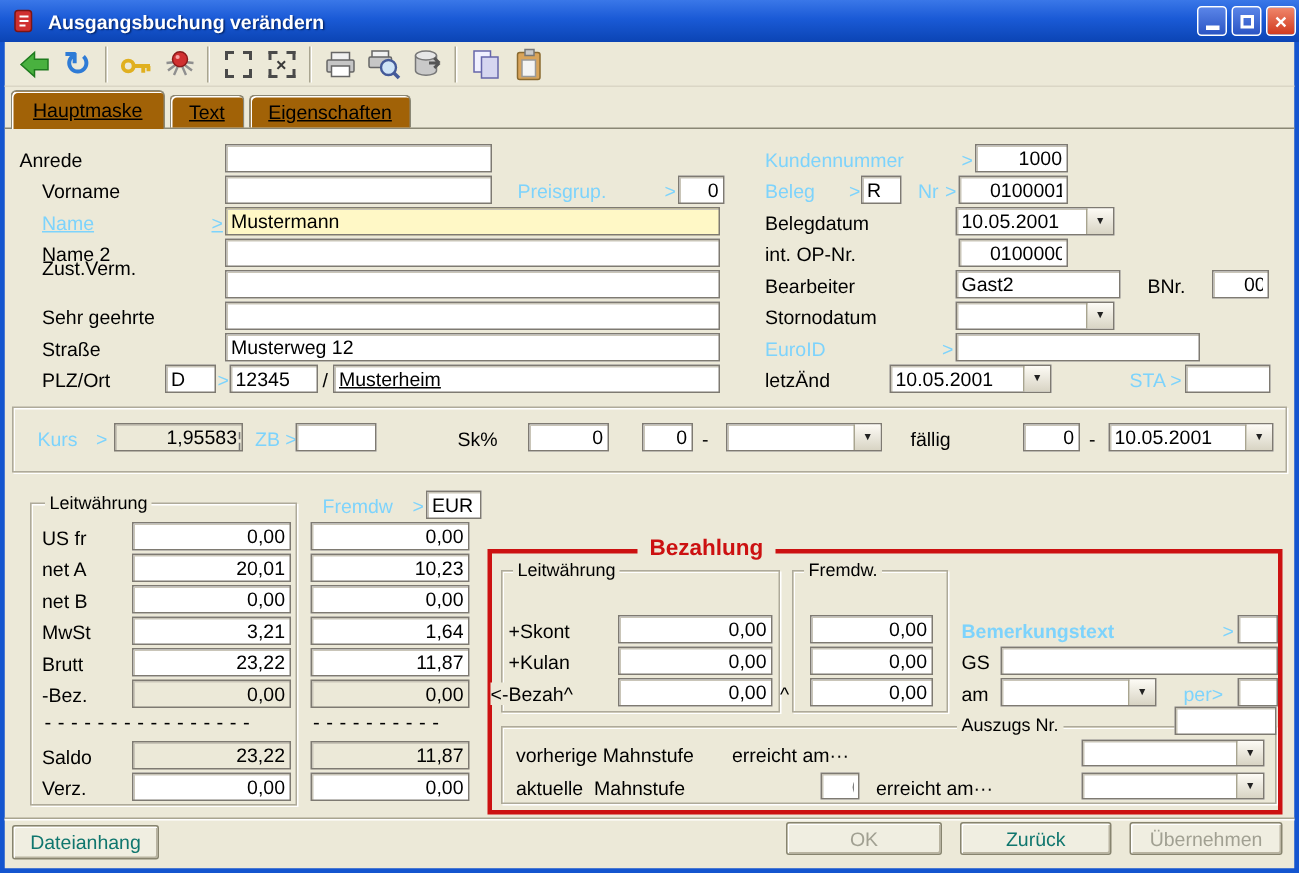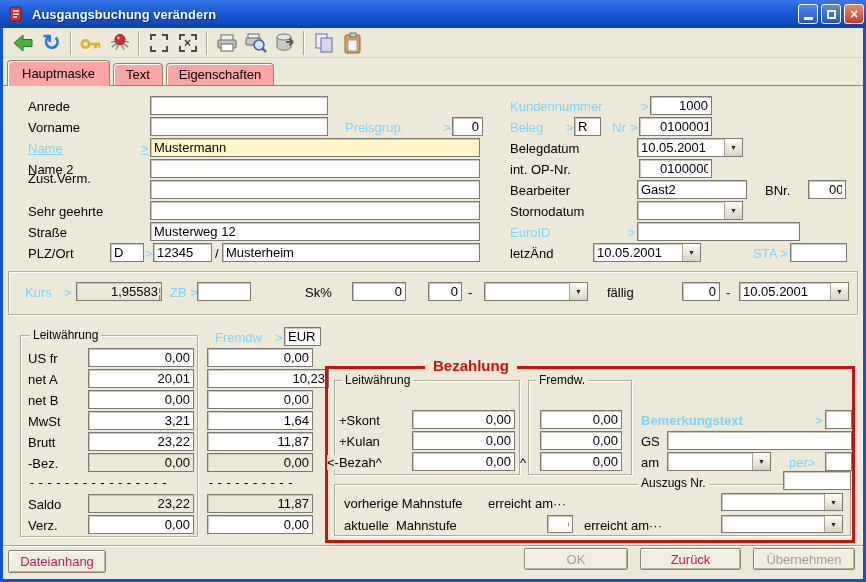--- a/index.html
+++ b/index.html
@@ -17,41 +17,41 @@
   .client{position:absolute;left:3px;top:28px;width:860px;height:551px;background:#ECE9D8;}
   .frame{position:absolute;background:#1455CF;}
   
   .toolbar{position:absolute;left:3px;top:28px;width:860px;height:30px;display:flex;align-items:center;padding-left:5px;box-sizing:border-box;border-bottom:1px solid #DAD6C5;}
   .ticon{width:27px;height:27px;display:flex;align-items:center;justify-content:center;background:transparent;border:none;padding:0;margin:0 1px;}
   .tsep{width:0;height:24px;border-left:1px solid #A9A590;border-right:1px solid #FFF;margin:0 4px;}
   .refresh-glyph{font-size:22px;line-height:22px;color:#2E7BD6;font-weight:bold;}
   .dashbox{width:18px;height:18px;border:2px dashed #4A4A4A;box-sizing:border-box;display:flex;align-items:center;justify-content:center;font-weight:bold;color:#3A3A3A;font-size:12px;}
   
   .tabs{position:absolute;left:3px;top:58px;width:860px;height:28px;display:flex;align-items:flex-end;padding-left:4px;border-bottom:1px solid #8A8775;box-sizing:border-box;}
-  .tab{border:1px solid #8A8775;border-bottom:none;border-radius:4px 4px 0 0;padding:3px 12px 3px 12px;margin-right:3px;background:#fca5a5;font-size:13px;box-shadow:inset 1px 1px 0 #FFF;}
+  .tab{border:1px solid #8A8775;border-bottom:none;border-radius:4px 4px 0 0;padding:3px 12px 3px 12px;margin-right:3px;background:#a16207;font-size:13px;box-shadow:inset 1px 1px 0 #FFF;text-decoration:underline;}
   .tab.active{padding:5px 14px;margin-bottom:-1px;z-index:3;position:relative;}
   
   .lbl{position:absolute;white-space:pre;line-height:15px;}
   .lblb{position:absolute;white-space:pre;line-height:15px;color:#7dd3fc;}
   .link{text-decoration:underline;}
   .inp{position:absolute;background:#FFF;border:1px solid #7E7A72;box-shadow:inset 1px 1px 0 #C9C5B8;box-sizing:border-box;height:19px;font-family:"Liberation Sans",sans-serif;font-size:13px;padding:0 3px;color:#000;outline:none;}
   .ro{background:#ECE9D8;}
   .num{text-align:right;}
   .ctr{text-align:center;padding-left:20px;}
   .yellow{background:#FFF8C6;}
   .dd{position:absolute;background:#FFF;border:1px solid #7E7A72;box-shadow:inset 1px 1px 0 #C9C5B8;box-sizing:border-box;height:19px;display:flex;align-items:stretch;}
   .dd-val{flex:1;padding:1px 3px 0 3px;font-size:13px;white-space:nowrap;overflow:hidden;}
   .dd-btn{width:17px;background:linear-gradient(180deg,#FDFBF5,#D8D4C4);border-left:1px solid #A9A590;display:flex;align-items:center;justify-content:center;font-size:7px;color:#222;}
   .grp{position:absolute;border:1px solid #AEAA9A;box-shadow:1px 1px 0 #FFF,inset 1px 1px 0 #FFF;box-sizing:border-box;}
   .leg{position:absolute;background:#ECE9D8;padding:0 3px;font-size:12px;line-height:13px;z-index:2;white-space:pre;}
   .redbox{position:absolute;border:3px solid #CC1111;box-sizing:border-box;}
   .redleg{position:absolute;background:#ECE9D8;color:#CC1111;font-weight:bold;font-size:15px;padding:0 8px;z-index:2;}
   .dashtxt{position:absolute;font-family:"DejaVu Sans Mono",monospace;font-size:13px;letter-spacing:1px;}
   
-  .btn{position:absolute;background:#F0EEE1;border:1px solid #87846F;box-shadow:inset 1px 1px 0 #FFF,inset -1px -1px 0 #B8B3A0;border-radius:2px;font-family:"Liberation Sans",sans-serif;font-size:13px;display:flex;align-items:center;justify-content:center;color:#be185d;padding:0;}
+  .btn{position:absolute;background:#F0EEE1;border:1px solid #87846F;box-shadow:inset 1px 1px 0 #FFF,inset -1px -1px 0 #B8B3A0;border-radius:2px;font-family:"Liberation Sans",sans-serif;font-size:13px;display:flex;align-items:center;justify-content:center;color:#0f766e;padding:0;}
   .btn.disabled{color:#A1A092;}
   .hr{position:absolute;left:3px;top:545px;width:860px;height:0;border-top:1px solid #A9A590;border-bottom:1px solid #FFF;}
 </style>
 </head>
 <body>
 
 <div class="win">
 
   <div class="client"></div>
   <div class="frame" style="left:0;top:28px;width:3px;height:554px;"></div>
@@ -149,21 +149,21 @@
         </svg>
     </button>
   </div>
 
   <div class="tabs">
     <div class="tab active">Hauptmaske</div>
     <div class="tab">Text</div>
     <div class="tab">Eigenschaften</div>
   </div>
 
-  <span class="lbl" style="left:28px;top:99px;">Anrede</span>
+  <span class="lbl" style="left:13px;top:99px;">Anrede</span>
   <input class="inp" style="left: 150px; top: 96px; width: 178px;">
   <span class="lbl" style="left:28px;top:120px;">Vorname</span>
   <input class="inp" style="left: 150px; top: 117px; width: 178px;">
   <span class="lblb" style="left:345px;top:120px;">Preisgrup.</span>
   <span class="lblb" style="left:443px;top:120px;">&gt;</span>
   <input class="inp num" style="left: 452px; top: 117px; width: 31px;" value="0">
   <span class="lblb link" style="left:28px;top:141px;">Name</span>
   <span class="lblb link" style="left:141px;top:141px;">&gt;</span>
   <input class="inp yellow" style="left: 150px; top: 138px; width: 330px;" value="Mustermann">
   <span class="lbl" style="left:28px;top:162px;">Name 2</span>
@@ -172,21 +172,21 @@
   <input class="inp" style="left: 150px; top: 180px; width: 330px;">
   <span class="lbl" style="left:28px;top:204px;">Sehr geehrte</span>
   <input class="inp" style="left: 150px; top: 201px; width: 330px;">
   <span class="lbl" style="left:28px;top:225px;">Straße</span>
   <input class="inp" style="left: 150px; top: 222px; width: 330px;" value="Musterweg 12">
   <span class="lbl" style="left:28px;top:246px;">PLZ/Ort</span>
   <input class="inp" style="left: 110px; top: 243px; width: 34px;" value="D">
   <span class="lblb" style="left:145px;top:246px;">&gt;</span>
   <input class="inp" style="left: 153px; top: 243px; width: 59px;" value="12345">
   <span class="lbl" style="left:215px;top:246px;">/</span>
-  <input class="inp" style="left: 222px; top: 243px; width: 258px;" value="Musterheim">
+  <input class="inp" style="left: 222px; top: 243px; width: 258px; text-decoration: underline;" value="Musterheim">
 
   <span class="lblb" style="left:510px;top:99px;">Kundennummer</span>
   <span class="lblb" style="left:641px;top:99px;">&gt;</span>
   <input class="inp num" style="left: 650px; top: 96px; width: 62px;" value="1000">
   <span class="lblb" style="left:510px;top:120px;">Beleg</span>
   <span class="lblb" style="left:566px;top:120px;">&gt;</span>
   <input class="inp" style="left: 574px; top: 117px; width: 27px;" value="R">
   <span class="lblb" style="left:612px;top:120px;">Nr</span>
   <span class="lblb" style="left:630px;top:120px;">&gt;</span>
   <input class="inp ctr" style="left: 639px; top: 117px; width: 73px;" value="0100001">
@@ -244,21 +244,21 @@
   <span class="leg" style="left:30px;top:329px;">Leitwährung</span>
   <span class="lblb" style="left:215px;top:330px;">Fremdw</span>
   <span class="lblb" style="left:275px;top:330px;">&gt;</span>
   <input class="inp" style="left: 284px; top: 327px; width: 37px;" value="EUR">
 
   <span class="lbl" style="left:28px;top:351px;">US fr</span>
   <input class="inp num" style="left: 88px; top: 348px; width: 106px;" value="0,00">
   <input class="inp num" style="left: 207px; top: 348px; width: 106px;" value="0,00">
   <span class="lbl" style="left:28px;top:372px;">net A</span>
   <input class="inp num" style="left: 88px; top: 369px; width: 106px;" value="20,01">
-  <input class="inp num" style="left: 207px; top: 369px; width: 122px;" value="10,23">
+  <input class="inp num" style="left: 207px; top: 369px; width: 106px;" value="10,23">
   <span class="lbl" style="left:28px;top:393px;">net B</span>
   <input class="inp num" style="left: 88px; top: 390px; width: 106px;" value="0,00">
   <input class="inp num" style="left: 207px; top: 390px; width: 106px;" value="0,00">
   <span class="lbl" style="left:28px;top:414px;">MwSt</span>
   <input class="inp num" style="left: 88px; top: 411px; width: 106px;" value="3,21">
   <input class="inp num" style="left: 207px; top: 411px; width: 106px;" value="1,64">
   <span class="lbl" style="left:28px;top:435px;">Brutt</span>
   <input class="inp num" style="left: 88px; top: 432px; width: 106px;" value="23,22">
   <input class="inp num" style="left: 207px; top: 432px; width: 106px;" value="11,87">
   <span class="lbl" style="left:28px;top:456px;">-Bez.</span>

